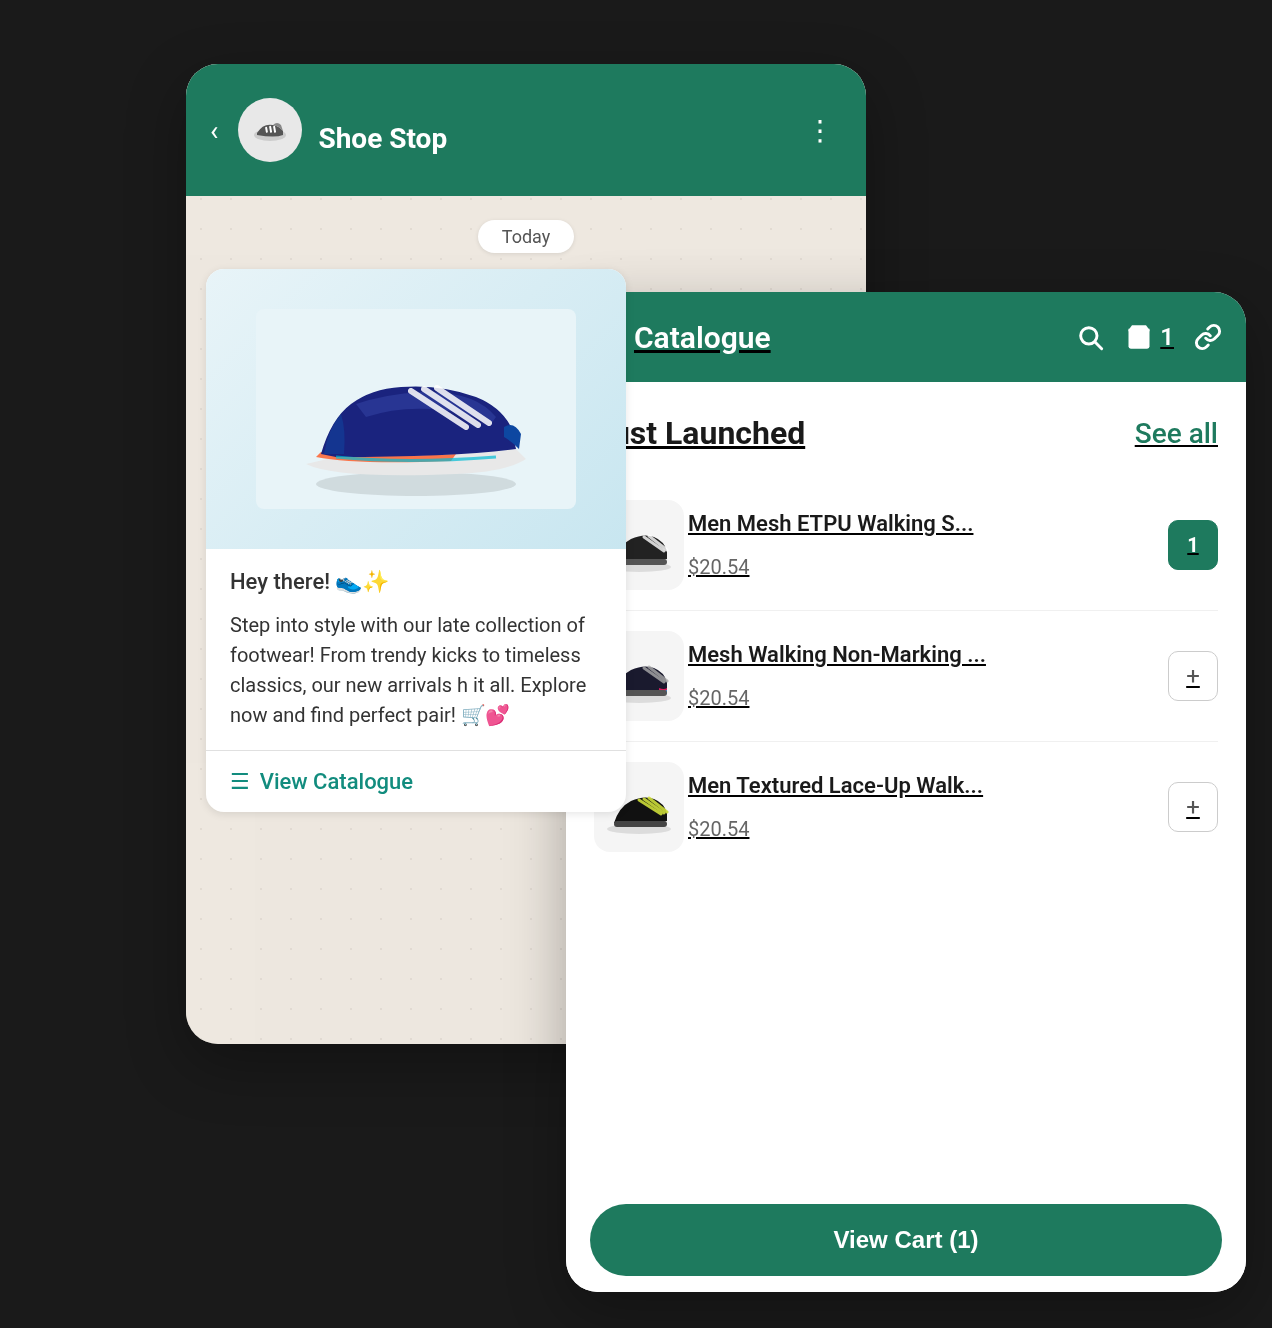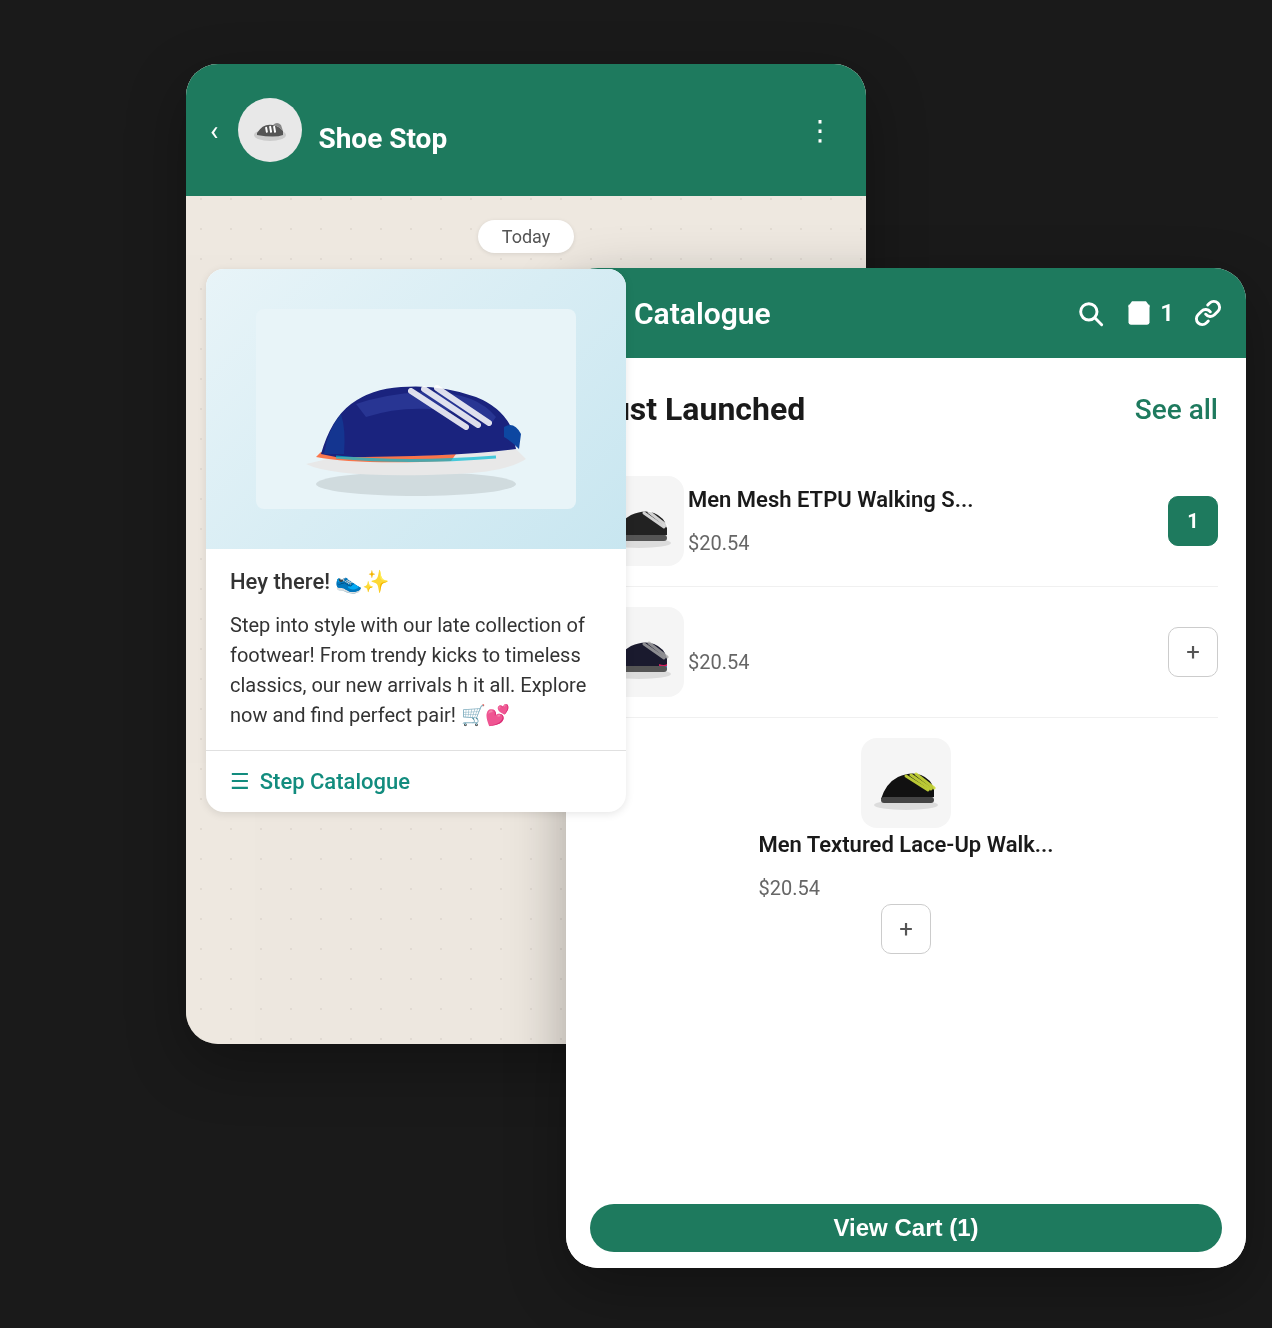--- a/index.html
+++ b/index.html
@@ -180,28 +180,29 @@
     }
 
     .list-icon {
       color: #128C7E;
       font-size: 22px;
     }
 
     
     .catalogue-panel {
       position: absolute;
-      top: 204px;
+      top: 228px;
       left: 380px;
       width: 680px;
       height: 1000px;
       background: white;
       border-radius: 32px;
       overflow: hidden;
       box-shadow: 0 20px 60px rgba(0,0,0,0.3);
+      text-decoration: underline;
     }
 
     .catalogue-header {
       background: #1e7a5e;
       height: 90px;
       display: flex;
       align-items: center;
       padding: 0 24px;
       gap: 12px;
     }
@@ -278,21 +279,20 @@
     .product-item {
       display: flex;
       align-items: center;
       gap: 4px;
       padding: 20px 0;
       border-bottom: 1px solid #f0f0f0;
     }
 
     .product-item:last-child {
       border-bottom: none;
-      flex-direction: column;
     }
 
     .product-thumb {
       width: 90px;
       height: 90px;
       background: #f5f5f5;
       border-radius: 16px;
       display: flex;
       align-items: center;
       justify-content: center;
@@ -350,21 +350,21 @@
       position: absolute;
       bottom: 0;
       left: 0;
       right: 0;
       padding: 16px 24px;
       background: white;
     }
 
     .view-cart-btn {
       width: 100%;
-      height: 48px;
+      height: 72px;
       background: #1e7a5e;
       border-radius: 40px;
       display: flex;
       align-items: center;
       justify-content: center;
       cursor: pointer;
       border: none;
     }
 
     .view-cart-btn span {
@@ -432,21 +432,21 @@
 
             <path d="M80 148 Q150 155 240 148" stroke="#00bcd4" stroke-width="3" fill="none" opacity="0.7"></path>
           </svg>
         </div>
         <div class="bubble-text">
           <div class="bubble-greeting">Hey there! 👟✨</div>
           <div class="bubble-body">Step into style with our late collection of footwear! From trendy kicks to timeless classics, our new arrivals h it all. Explore now and find perfect pair! 🛒💕</div>
         </div>
         <div class="view-catalogue-link">
           <span class="list-icon">☰</span>
-          <span>Step Catalogue</span>
+          <span>View Catalogue</span>
         </div>
       </div>
 
     </div>
   </div>
 
   <div class="catalogue-panel">
 
     <div class="catalogue-header">
       <span class="cat-back">←</span>
@@ -509,20 +509,21 @@
             <ellipse cx="40" cy="52" rx="32" ry="5" fill="rgba(0,0,0,0.1)"></ellipse>
             <path d="M15 46 Q20 30 32 24 Q45 18 55 22 Q65 26 68 36 L68 44 Q50 48 20 46 Z" fill="#1a1a2e"></path>
             <line x1="45" y1="22" x2="65" y2="36" stroke="#aaa" stroke-width="3" stroke-linecap="round" opacity="0.8"></line>
             <line x1="50" y1="21" x2="68" y2="35" stroke="#aaa" stroke-width="3" stroke-linecap="round" opacity="0.8"></line>
             <path d="M60 42 Q65 44 68 42 L68 46 Q64 47 60 46 Z" fill="#e91e63" opacity="0.9"></path>
             <path d="M60 44 Q65 46 68 44 L68 48 Q64 49 60 48 Z" fill="#03a9f4" opacity="0.9"></path>
             <rect x="15" y="44" width="53" height="6" rx="3" fill="#555"></rect>
           </svg>
         </div>
         <div class="product-info">
+          <div class="product-name">Mesh Walking Non-Marking ...</div>
           <div class="product-price">$20.54</div>
         </div>
         <div class="add-btn">+</div>
       </div>
 
       <div class="product-item">
         <div class="product-thumb">
           <svg viewBox="0 0 80 60" xmlns="http://www.w3.org/2000/svg">
             <ellipse cx="40" cy="52" rx="32" ry="5" fill="rgba(0,0,0,0.1)"></ellipse>
             <path d="M15 46 Q20 30 32 24 Q45 18 55 22 Q65 26 68 36 L68 44 Q50 48 20 46 Z" fill="#111"></path>

